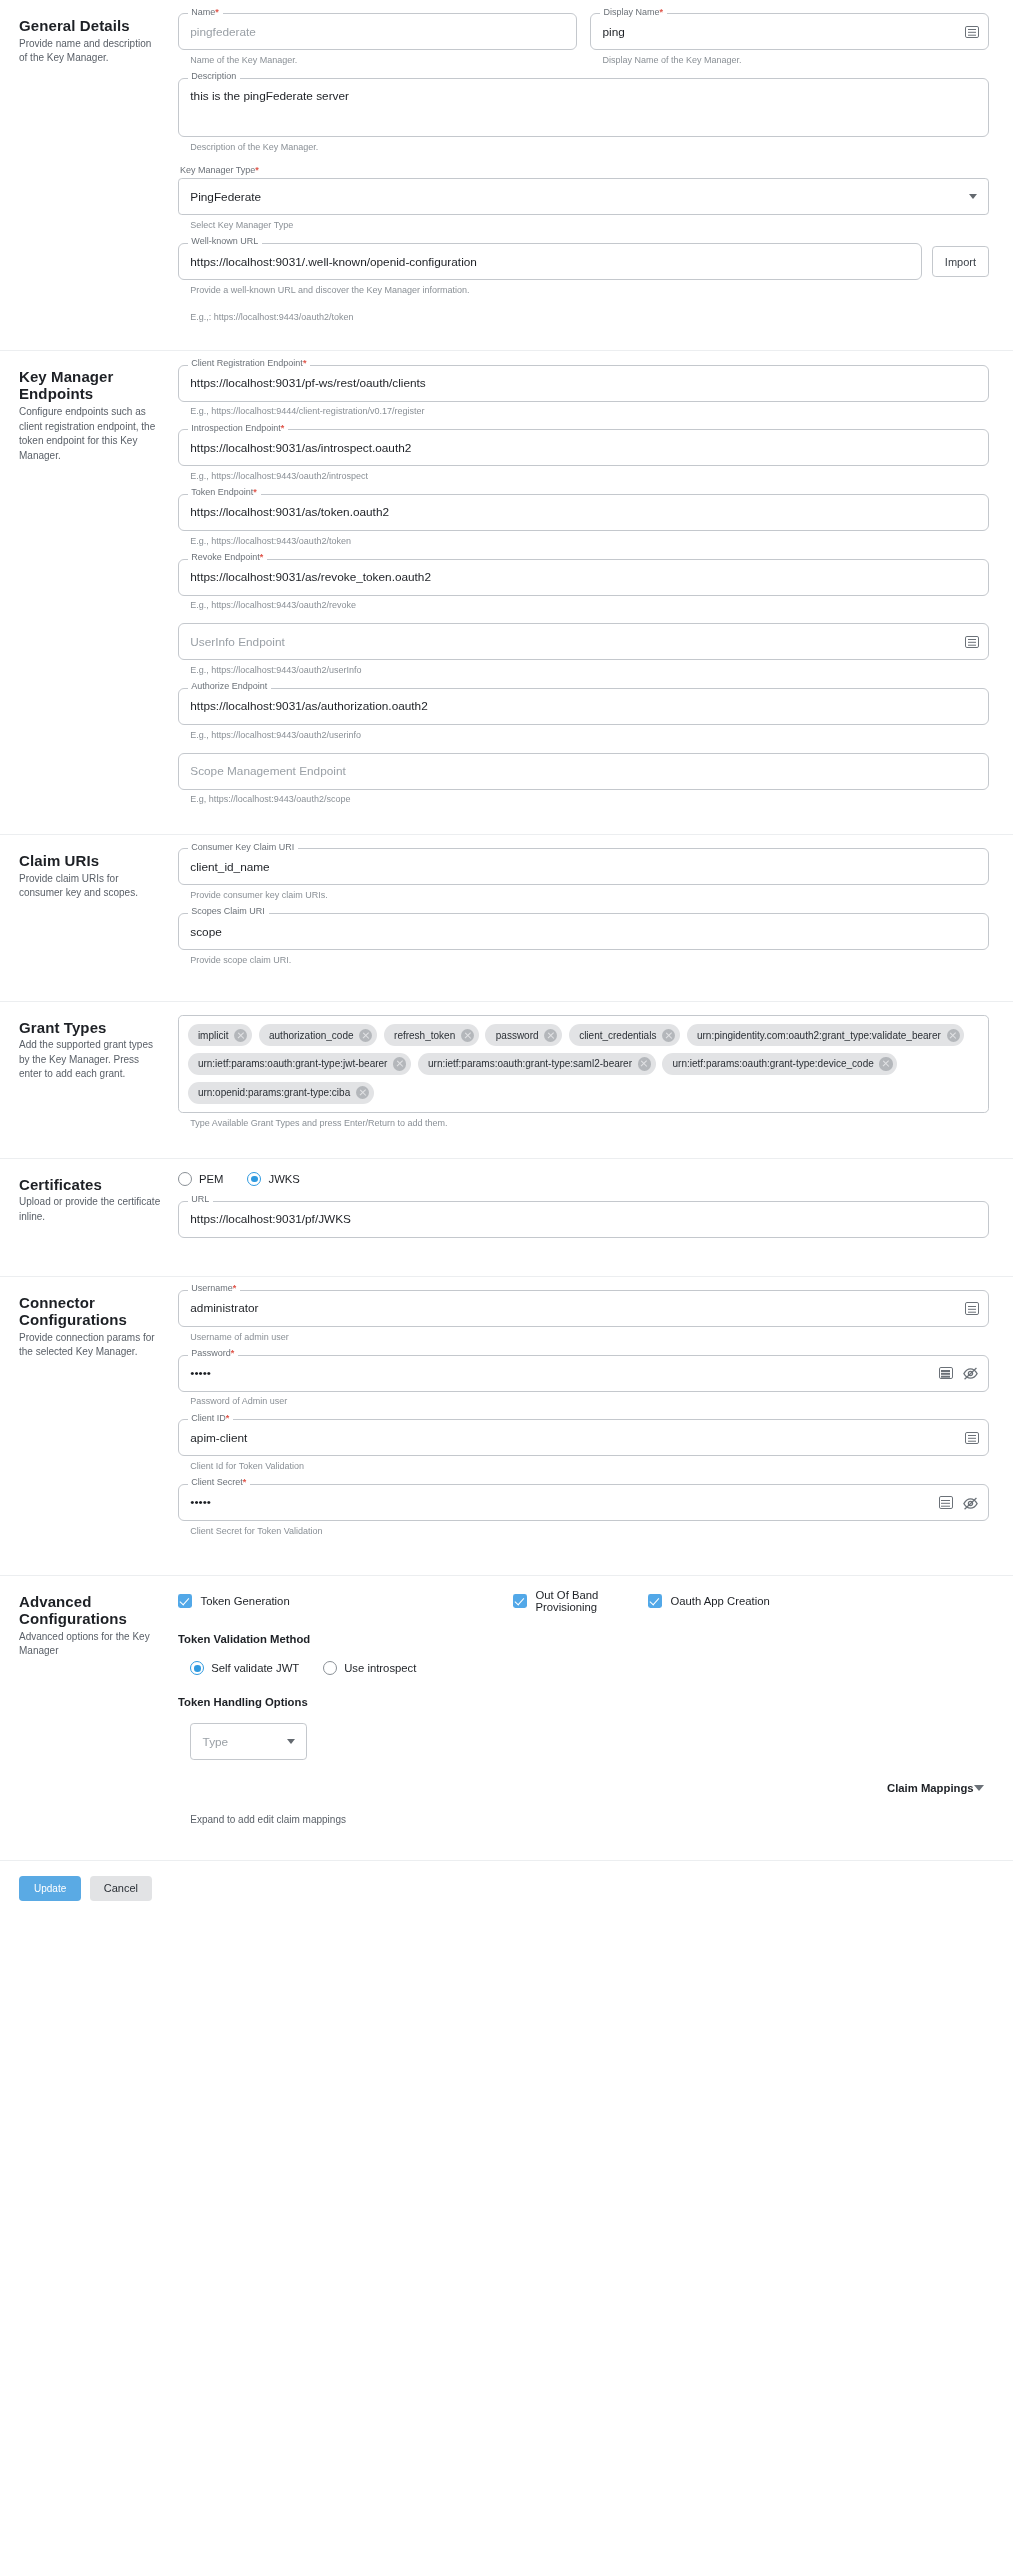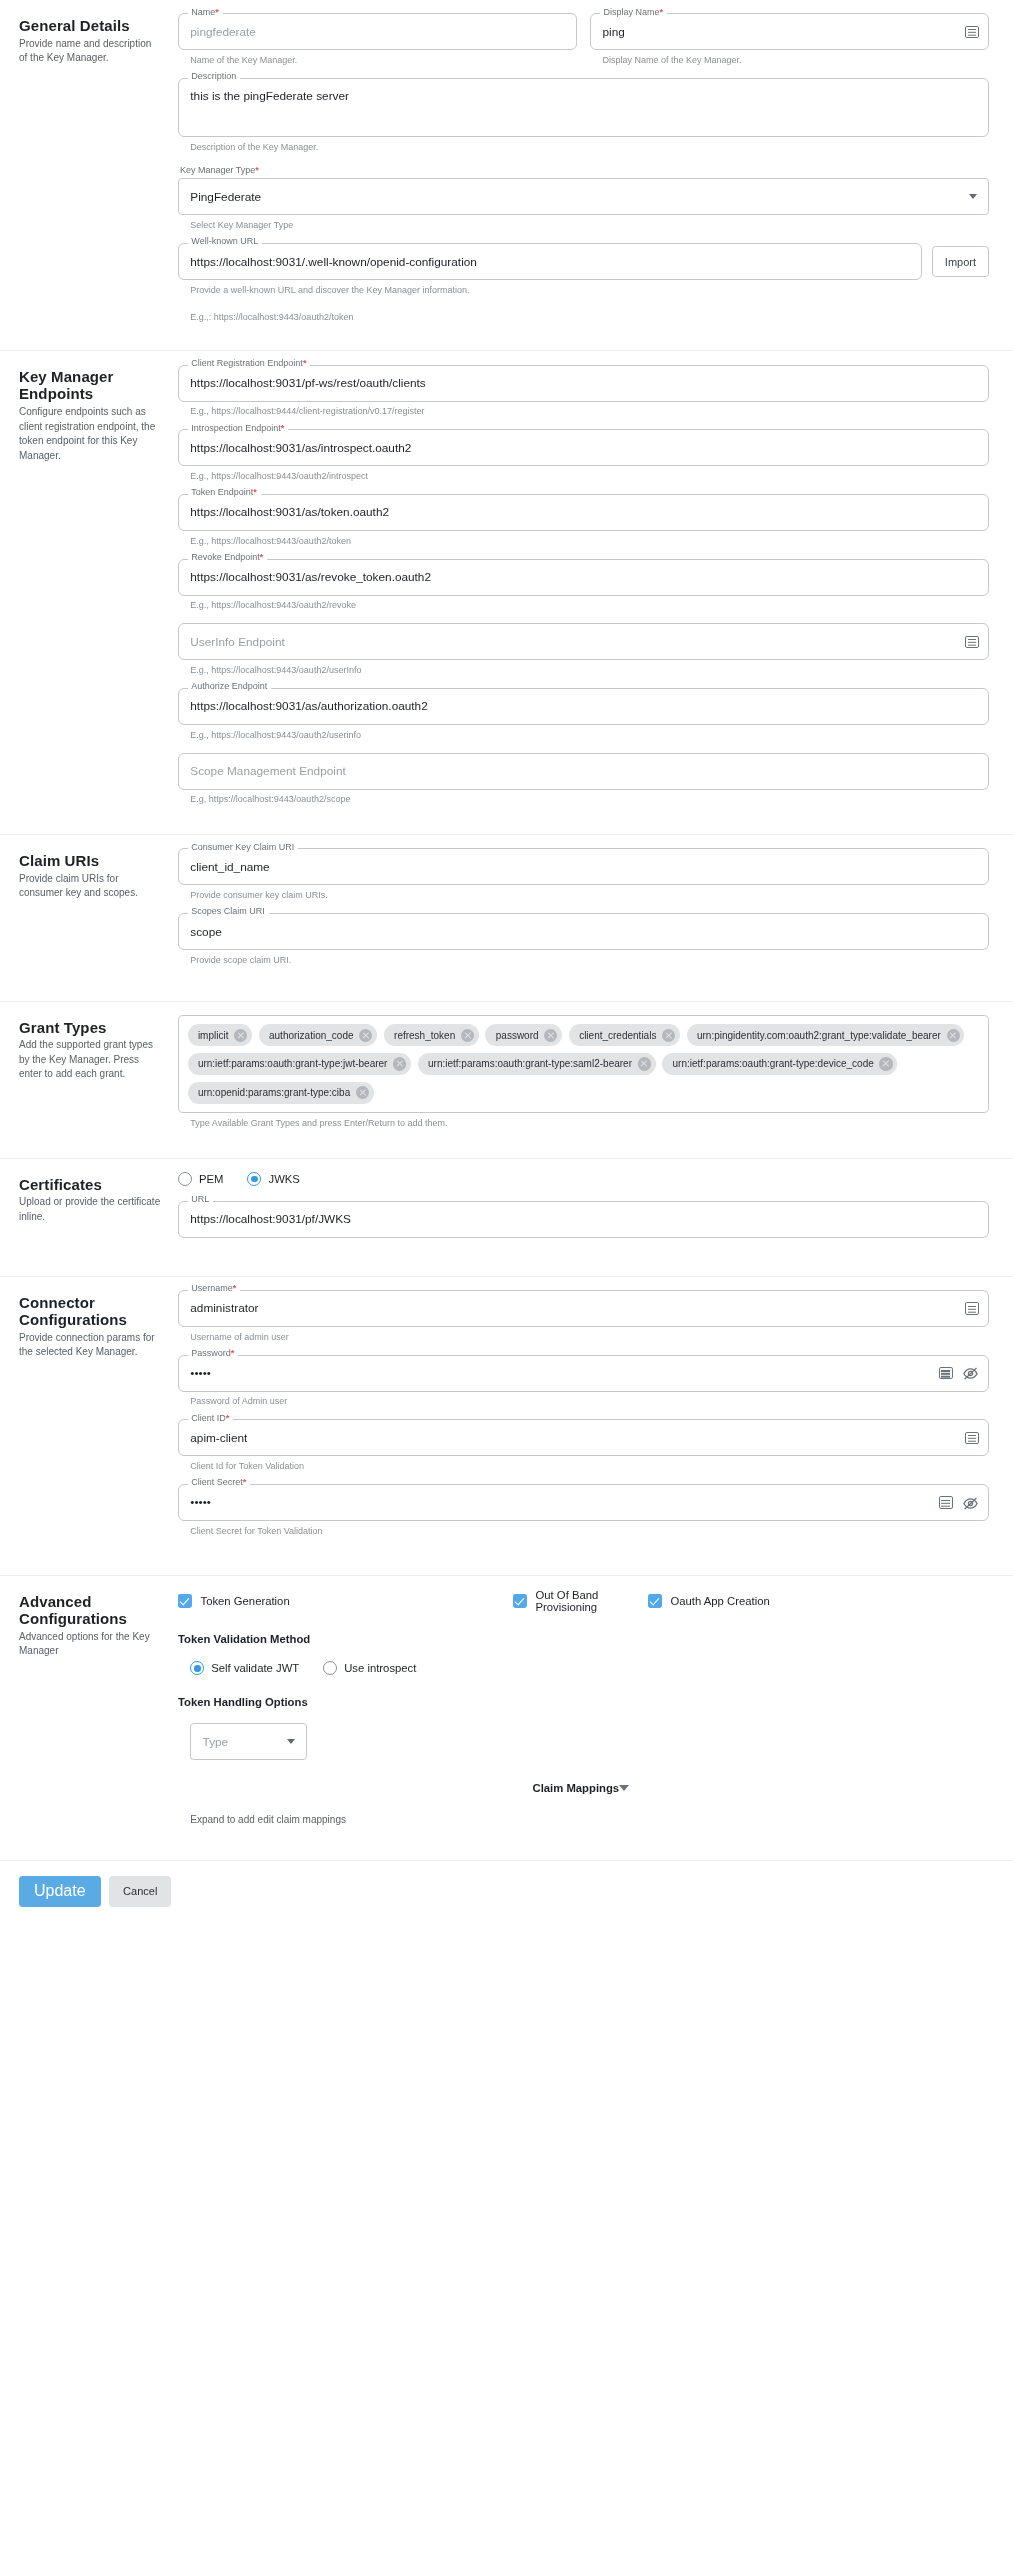--- a/index.html
+++ b/index.html
@@ -260,21 +260,21 @@
     border-top: 0.9px solid #eceef0;
     padding: 15px 19px 19px 19px;
     display: flex;
     gap: 8.5px;
   }
   .btn-primary {
     background: #5aaae4;
     color: #ffffff;
     border: none;
     border-radius: 3.8px;
-    font-size: 16px;
+    font-size: 10px;
     padding: 6.6px 15px;
     cursor: pointer;
     font-family: "Liberation Sans", sans-serif;
   }
   .btn-default {
     background: #e2e3e5;
     color: #2b3036;
     border: none;
     border-radius: 3.8px;
     font-size: 11px;
@@ -286,21 +286,21 @@
   .chev-down {
     width: 0; height: 0;
     border-left: 5.7px solid transparent;
     border-right: 5.7px solid transparent;
     border-top: 6.6px solid #6b7178;
     cursor: pointer;
   }
   .claim-row {
     display: flex;
     align-items: center;
-    justify-content: center;
+    justify-content: flex-end;
     padding-right: 5.7px;
   }
 </style>
 </head>
 <body>
 
 <div class="page">
 
   <div class="section">
     <div class="sec-left">

